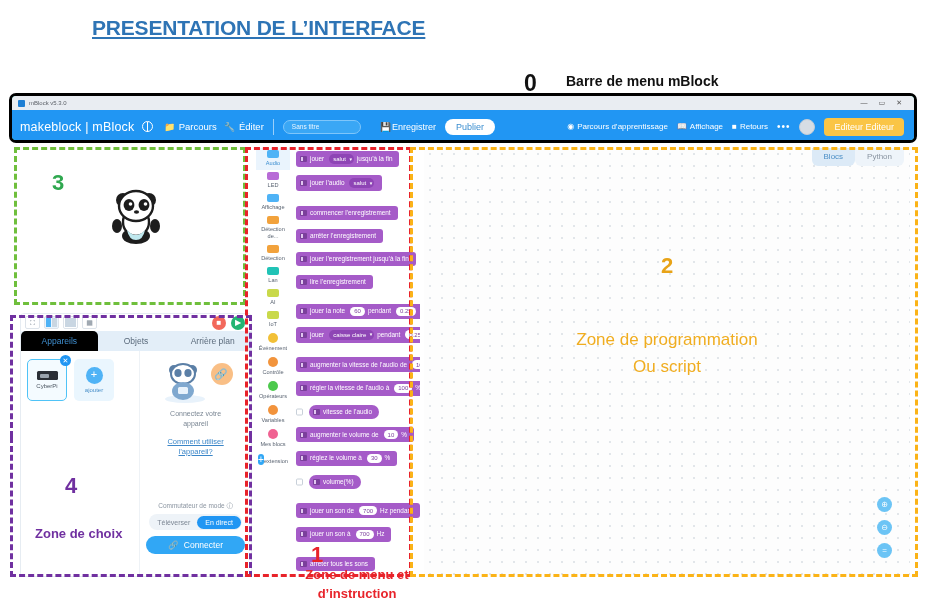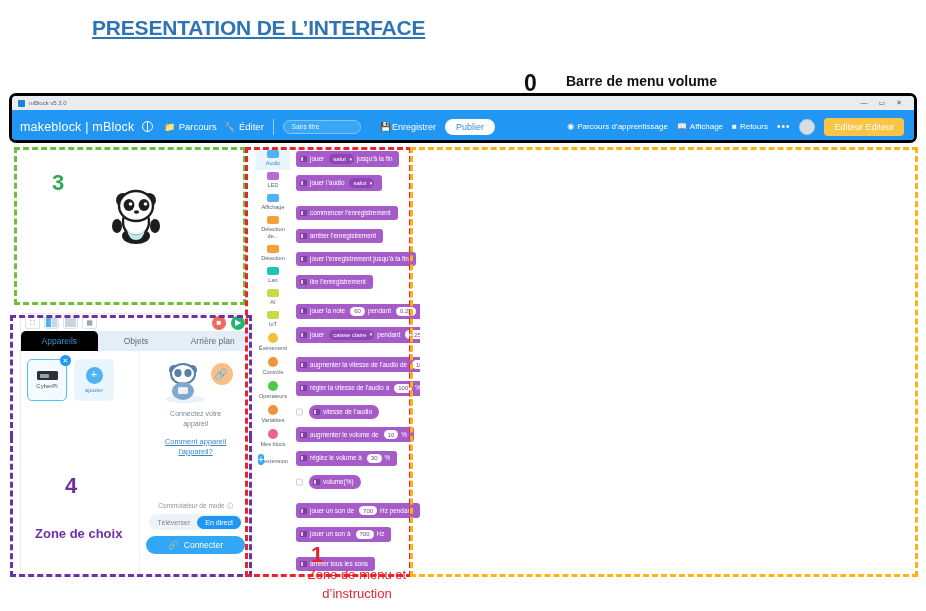--- a/index.html
+++ b/index.html
@@ -471,31 +471,31 @@
   .dash-orange { left: 410px; top: 147px; width: 508px; height: 430px; border: 3px dashed #FBB317; }
 
   
   .callout-one-num {
     position: absolute; left: 311px; top: 542px;
     font-size: 22px; font-weight: bold; color: #E8232A; z-index: 9;
   }
   .callout-one-label {
     position: absolute; left: 277px; top: 565px;
     width: 160px; text-align: center;
-    font-size: 13px; font-weight: normal; color: #E8232A;
+    font-size: 13px; font-weight: bold; color: #E8232A;
     line-height: 19px; z-index: 9;
   }
 </style>
 </head>
 <body>
 
 <div class="page-heading">PRESENTATION DE L’INTERFACE</div>
 
 <div class="callout-zero">0</div>
-<div class="callout-zero-label">Barre de menu volume</div>
+<div class="callout-zero-label">Barre de menu mBlock</div>
 
 <div class="app-window">
   <div class="titlebar">
     <span class="titlebar-logo"></span>
     <span class="titlebar-title">mBlock v5.3.0</span>
     <span class="win-controls">
       <span>—</span>
       <span>▭</span>
       <span>✕</span>
     </span>
@@ -624,21 +624,21 @@
             <ellipse cx="22" cy="30" rx="11" ry="9" fill="#7fa8cf"></ellipse>
             <rect x="17" y="26" width="10" height="7" rx="1.5" fill="#e8f2fb"></rect>
           </svg>
           <span class="bubble">🔗</span>
         </div>
         <div class="connect-text">
           <div>Connectez votre</div>
           <div>appareil</div>
         </div>
         <div class="connect-link">
-          <div>Comment appareil</div>
+          <div>Comment utiliser</div>
           <div>l’appareil?</div>
         </div>
         <div class="mode-label">
           <span>Commutateur de mode</span>
           <span>ⓘ</span>
         </div>
         <div class="mode-switch">
           <span class="mode-opt">Téléverser</span>
           <span class="mode-opt on">En direct</span>
         </div>
@@ -735,20 +735,36 @@
       </div><div class="blk">
         <span class="blk-ico"></span>
         <span style="margin-right: 2px;">jouer un son à</span>
         <span class="oval">700</span>
         <span style="margin-right: 2px;">Hz</span>
       </div><div class="blk-gap"></div><div class="blk">
         <span class="blk-ico"></span>
         <span style="margin-right: 2px;">arrêter tous les sons</span>
       </div></div>
 
+  <div class="script-area">
+    <div class="script-tabs">
+      <div class="s-tab active">Blocs</div>
+      <div class="s-tab">Python</div>
+    </div>
+    <div class="zone2-number">2</div>
+    <div class="zone2-caption">
+      <div>Zone de programmation</div>
+      <div>Ou script</div>
+    </div>
+    <div class="zoom-ctrls">
+      <span class="zc">⊕</span>
+      <span class="zc">⊖</span>
+      <span class="zc">=</span>
+    </div>
+  </div>
 </div>
 
 <div class="dash dash-green"></div>
 <div class="dash dash-purple"></div>
 <div class="dash dash-purple2"></div>
 <div class="dash dash-red"></div>
 <div class="dash dash-orange"></div>
 
 <div class="callout-one-num">1</div>
 <div class="callout-one-label">

